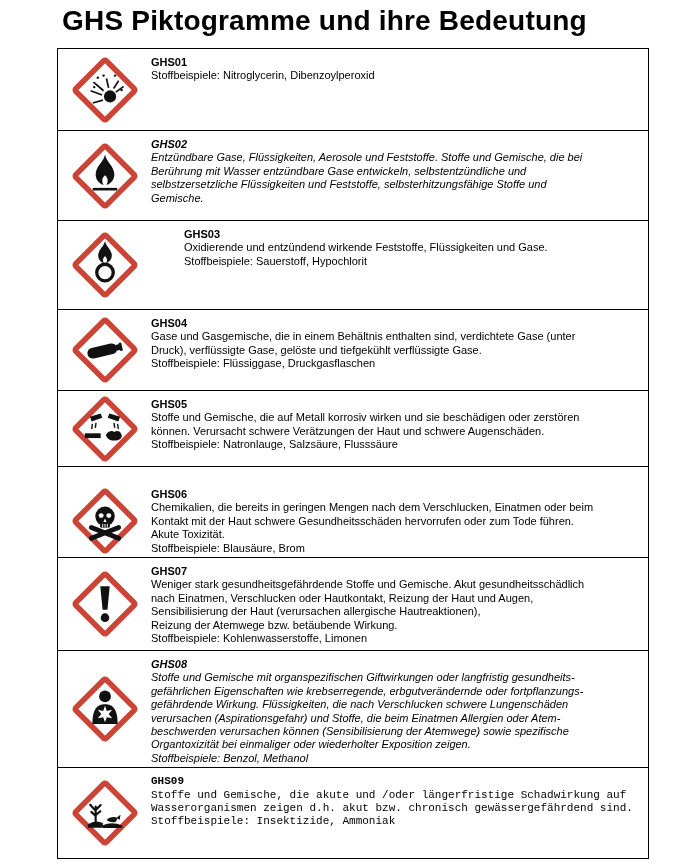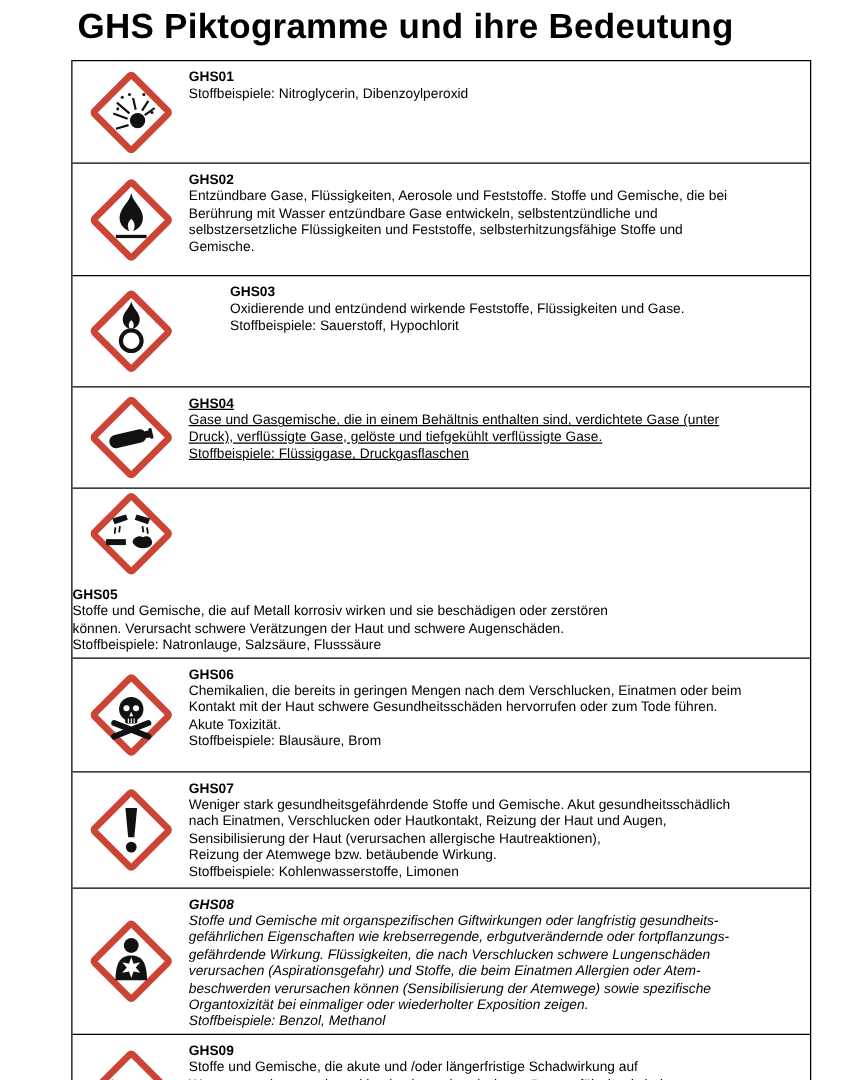--- a/index.html
+++ b/index.html
@@ -17,28 +17,28 @@
   .page-title{
     font-size:28px;font-weight:bold;margin:2px 0 11px 5px;
     letter-spacing:0.2px;color:#000;
   }
   .ghs-table{
     width:592px;border:1.5px solid var(--border-col);
   }
   .row{display:flex;border-top:1.3px solid var(--border-col);}
   .row:first-child{border-top:none;}
   .row:nth-child(1){min-height:81px;}
-  .row:nth-child(2){min-height:90px;}
+  .row:nth-child(2){min-height:90px;font-style:italic;}
   .row:nth-child(3){min-height:89px;gap:33px;}
-  .row:nth-child(4){min-height:81px;text-decoration:underline;}
-  .row:nth-child(5){min-height:76px;flex-direction:column;}
-  .row:nth-child(6){min-height:91px;}
+  .row:nth-child(4){min-height:81px;}
+  .row:nth-child(5){min-height:76px;}
+  .row:nth-child(6){min-height:91px;align-items:flex-end;}
   .row:nth-child(7){min-height:93px;}
   .row:nth-child(8){min-height:111px;font-style:italic;}
-  .row:nth-child(9){min-height:91px;}
+  .row:nth-child(9){min-height:91px;font-family:Liberation Mono, monospace;}
   .icon-cell{
     width:93px;flex:none;display:flex;align-items:center;justify-content:center;
   }
   .picto{width:72px;height:72px;display:block;}
   .text-cell{
     flex:1;padding:7px 10px 2px 0;
     font-size:11px;line-height:13.4px;color:#000;
   }
   .code{font-weight:bold;}
   .desc{white-space:pre-line;}

